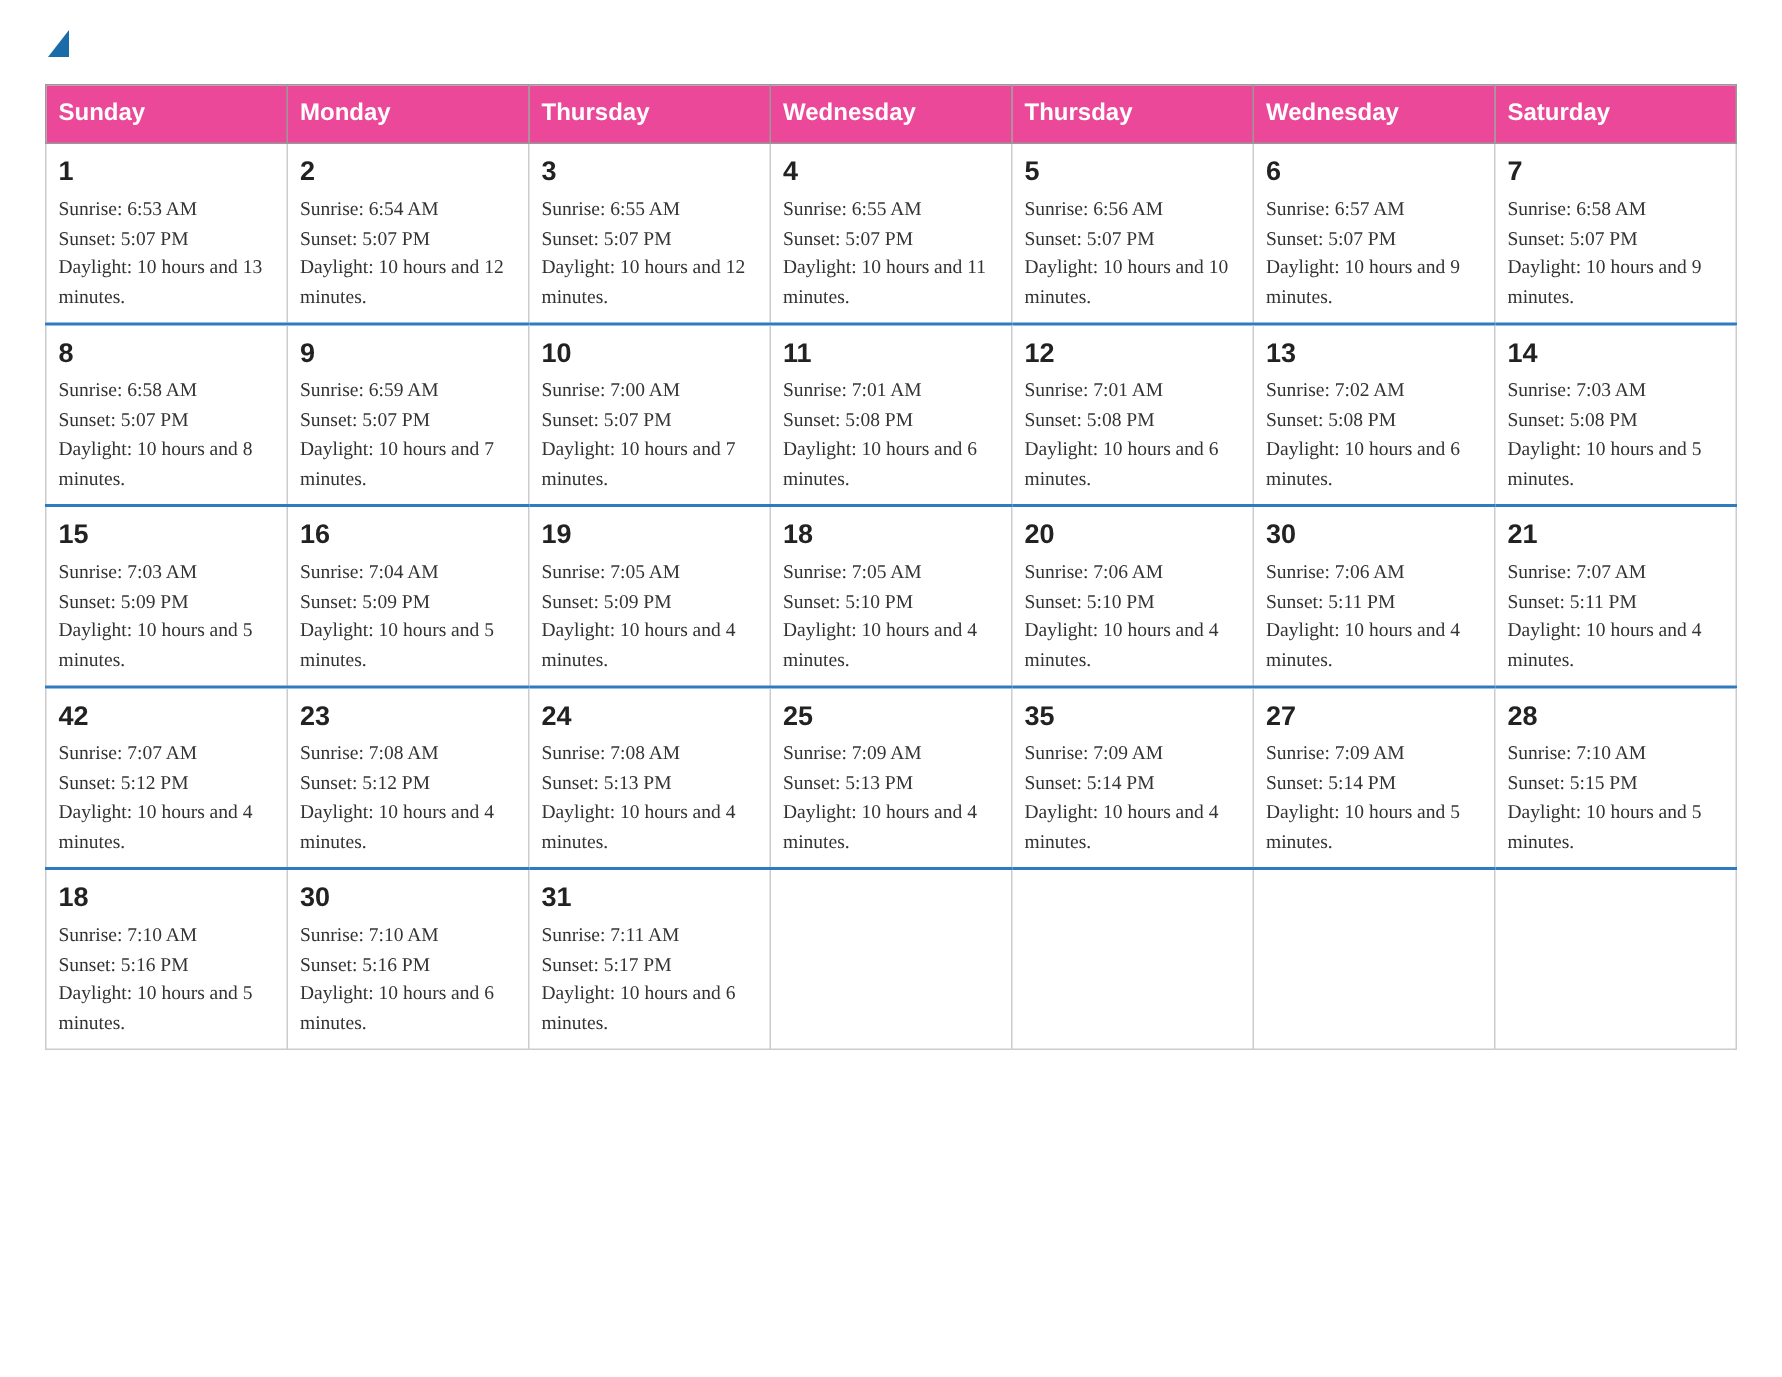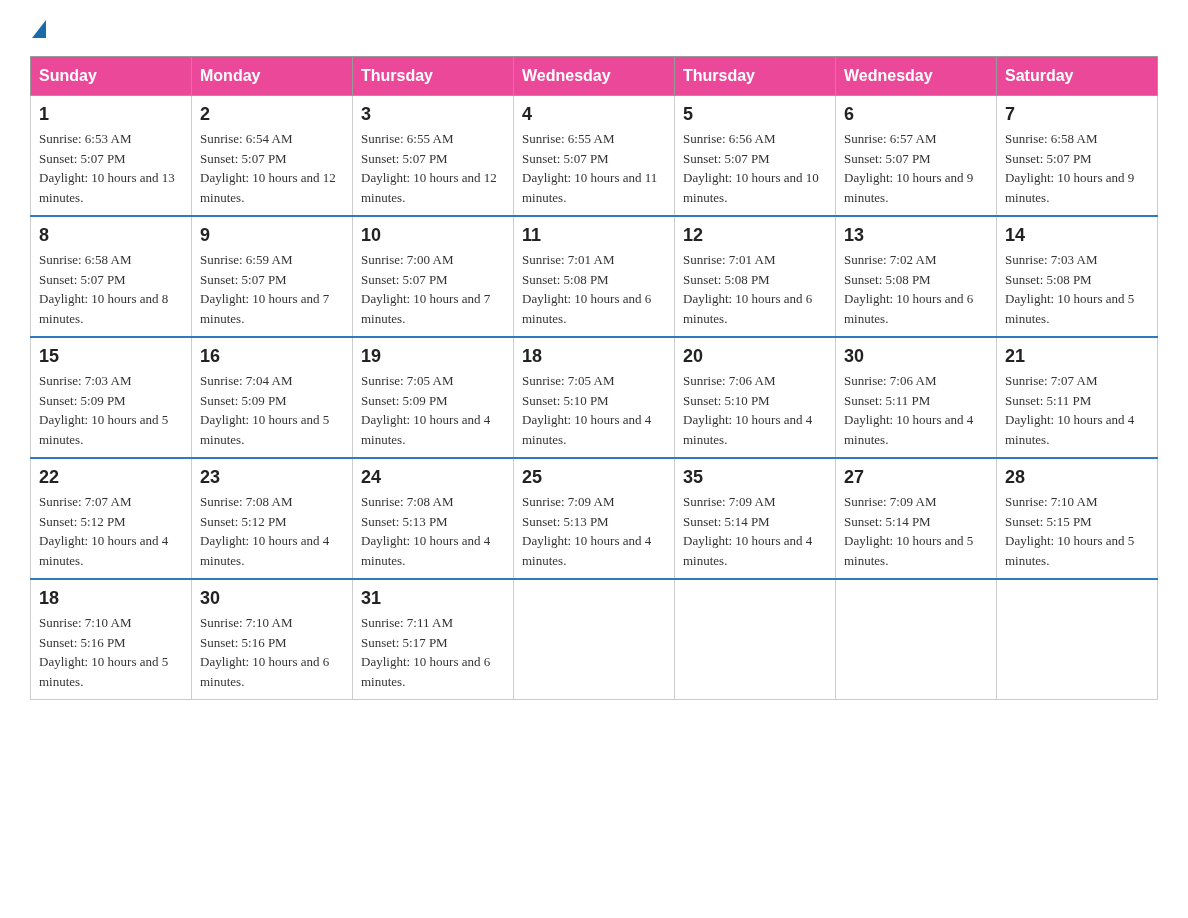--- a/index.html
+++ b/index.html
@@ -306,21 +306,21 @@
         <div class="day-number">21</div>
         <div class="day-info">
           Sunrise: 7:07 AM<br>
           Sunset: 5:11 PM<br>
           Daylight: 10 hours and 4 minutes.
         </div>
         </td>
       </tr>
       <tr class="row-divider">
         <td>
-        <div class="day-number">22</div>
+        <div class="day-number">42</div>
         <div class="day-info">
           Sunrise: 7:07 AM<br>
           Sunset: 5:12 PM<br>
           Daylight: 10 hours and 4 minutes.
         </div>
         </td>
         <td>
         <div class="day-number">23</div>
         <div class="day-info">
           Sunrise: 7:08 AM<br>

